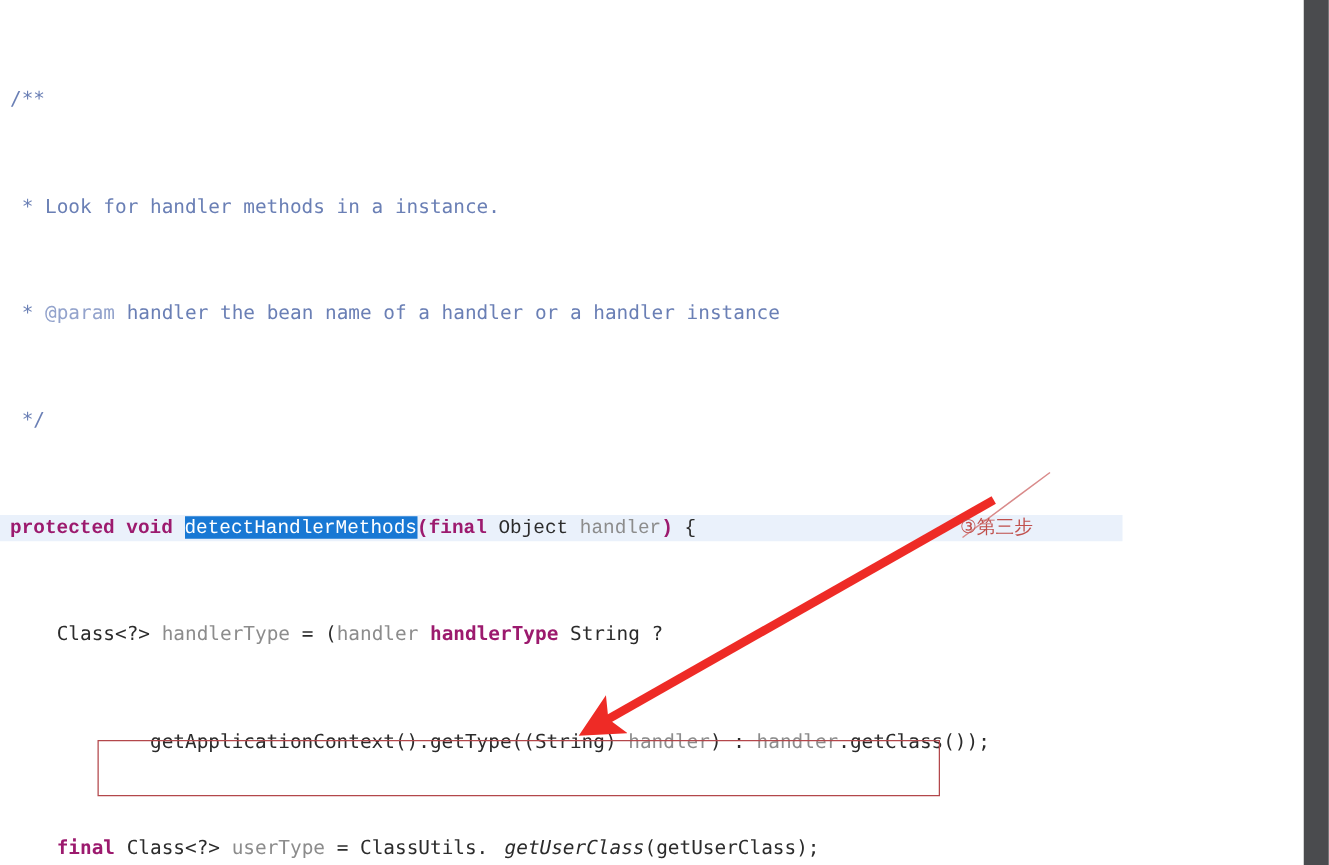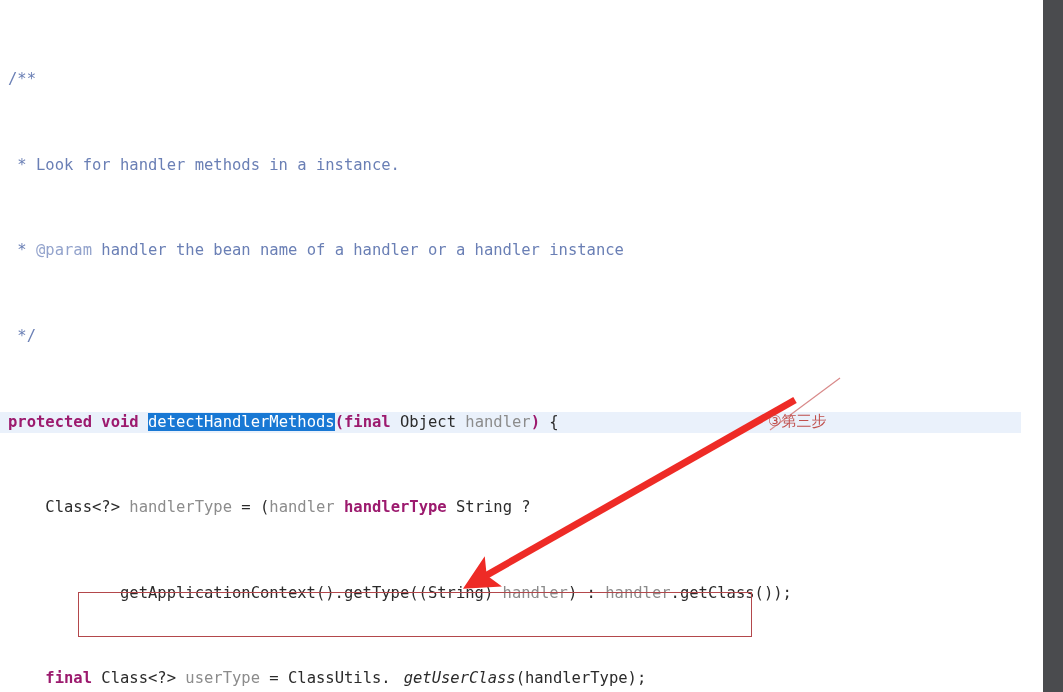--- a/index.html
+++ b/index.html
@@ -57,22 +57,23 @@
 
   .line {
     position: relative;
     height: 21.4px;
     padding-left: 8px;
     white-space: pre;
   }
 
   .line.current {
     background: #eaf1fb;
-    width: 1021px;
+    width: 898px;
     box-sizing: border-box;
+    font-family: Liberation Mono, monospace;
   }
 
   
   .kw      { color: #9c1a6e; font-weight: bold; }   
   .plain   { color: #2b2b2b; }
   .type    { color: #2b2b2b; }
   .ident   { color: #8c8c8c; }                       
   .doc     { color: #6a7fb5; }                       
   .doctag  { color: #93a3cc; }                       
   .mstat   { color: #2b2b2b; font-style: italic; margin-left: 13px; }   
@@ -126,21 +127,21 @@
       <div class="line"><span class="doc"> * </span><span class="doctag">@param</span><span class="doc"> handler the bean name of a handler or a handler instance</span></div>
 
       <div class="line"><span class="doc"> */</span></div>
 
       <div class="line current"><span class="kw">protected</span><span class="plain"> </span><span class="kw">void</span><span class="plain"> </span><span class="sel">detectHandlerMethods</span><span class="kw">(</span><span class="kw">final</span><span class="plain"> </span><span class="type">Object</span><span class="plain"> </span><span class="ident">handler</span><span class="kw">)</span><span class="plain"> {</span></div>
 
       <div class="line"><span class="plain">    Class&lt;?&gt; </span><span class="ident">handlerType</span><span class="plain"> = (</span><span class="ident">handler</span><span class="plain"> </span><span class="kw">handlerType</span><span class="plain"> String ?</span></div>
 
       <div class="line"><span class="plain">            getApplicationContext().getType((String) </span><span class="ident">handler</span><span class="plain">) : </span><span class="ident">handler</span><span class="plain">.getClass());</span></div>
 
-      <div class="line"><span class="plain">    </span><span class="kw">final</span><span class="plain"> Class&lt;?&gt; </span><span class="ident">userType</span><span class="plain"> = ClassUtils.</span><span class="mstat">getUserClass</span><span class="plain">(handlerType);</span></div>
+      <div class="line"><span class="plain">    </span><span class="kw">final</span><span class="plain"> Class&lt;?&gt; </span><span class="ident">userType</span><span class="plain"> = ClassUtils.</span><span class="mstat">getUserClass</span><span class="plain">(getUserClass);</span></div>
 
       
 
       
 
       
 
       
 
       

